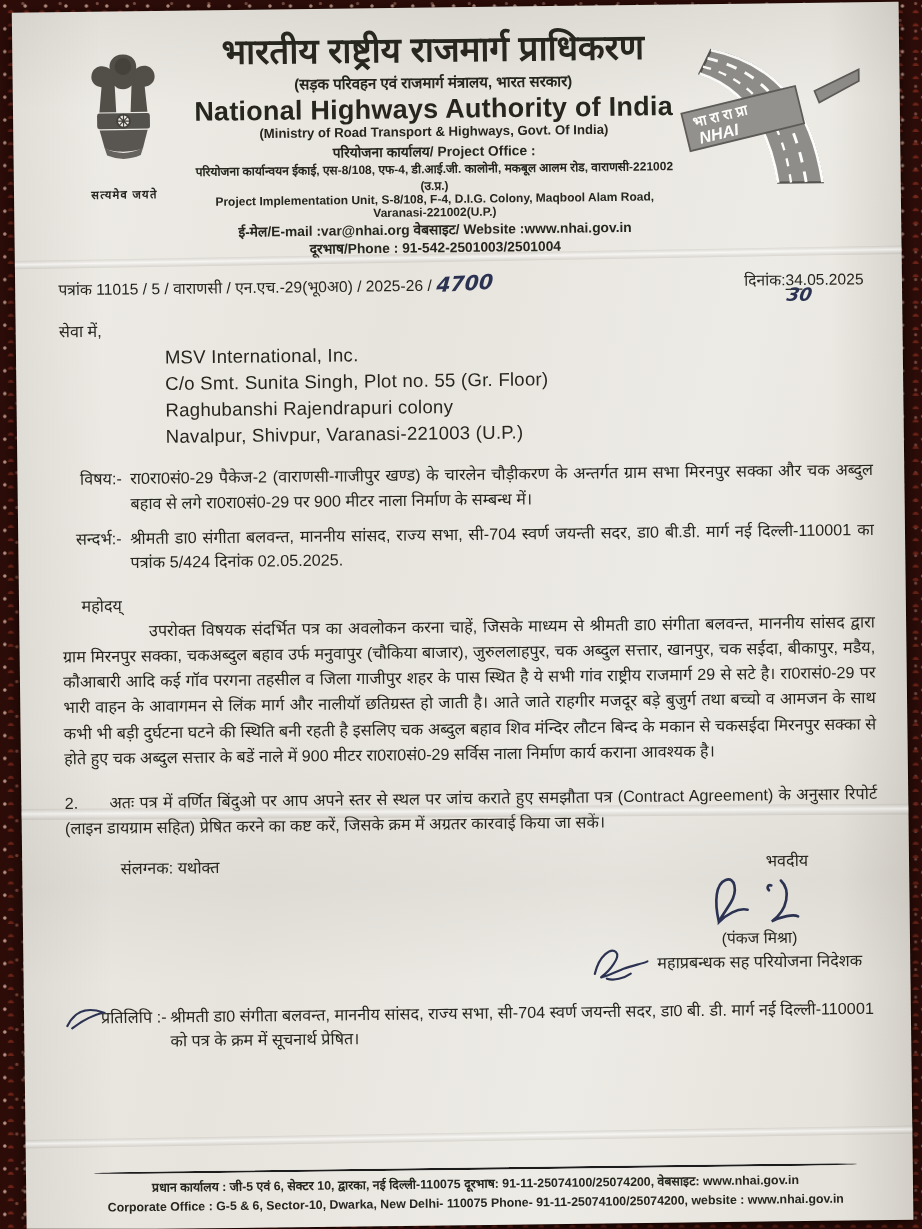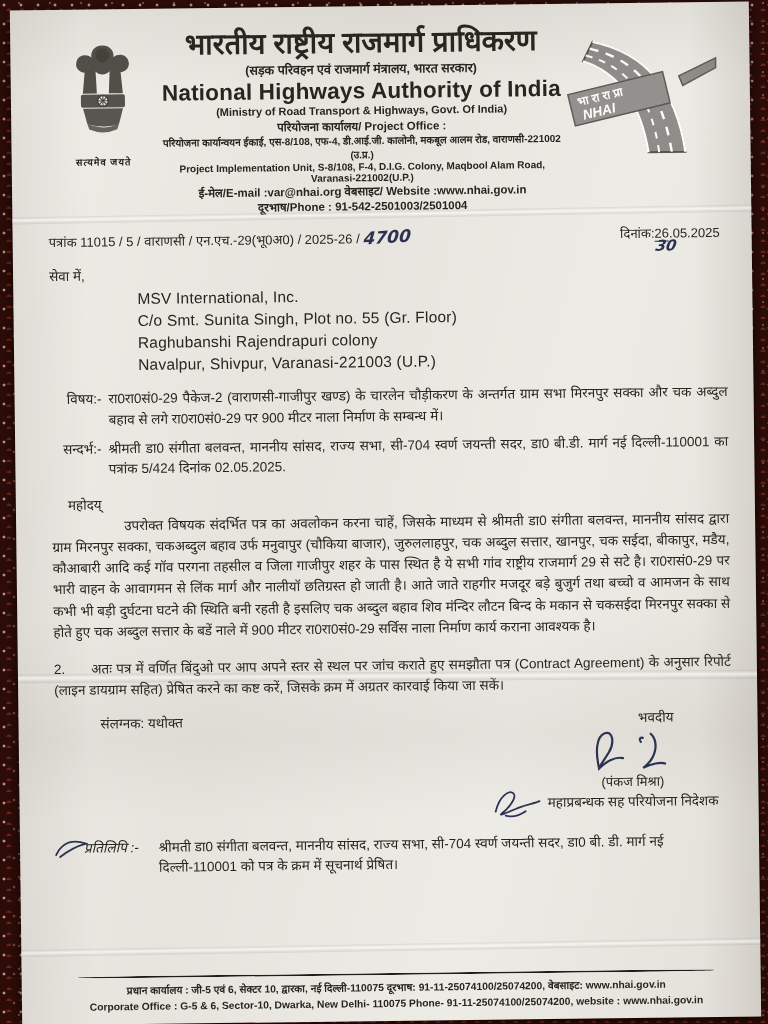--- a/index.html
+++ b/index.html
@@ -71,21 +71,21 @@
   .closerow{ display:flex; justify-content:space-between; margin-top:14px; font-size:13.5px;}
   .encl{ margin-left:46px;}
   .bhav{ margin-right:58px;}
   .sigblk{ align-self:flex-end; text-align:center; margin-right:14px; margin-top:2px; position:relative;}
   .signame{ font-size:13px; }
   .sigtitle{ font-size:13.5px; position:relative; margin-top:2px;}
   .scribble2{ position:absolute; left:-58px; top:-8px;}
   
   .copyrow{ display:flex; margin-top:22px; font-size:13.5px; line-height:1.5; padding-left:28px; position:relative;}
   .tickmark{ position:absolute; left:-2px; top:-2px;}
-  .copyrow .lbl{ flex:0 0 auto; margin-right:20px; white-space:nowrap;font-style:italic;}
+  .copyrow .lbl{ flex:0 0 auto; margin-right:3px; white-space:nowrap;}
   .copyrow .txt{ flex:1 1 auto;}
   
   .foot{ margin-top:auto; padding-bottom:2px;}
   .foot-rule{ border-top:2px solid #1c1c1c; width:94%; margin:0 auto 5px auto; border-radius:50%/3px;}
   .foot-l{ font-size:10.3px; font-weight:bold; text-align:center; line-height:1.5;}
   svg{ display:block;}
 </style>
 </head>
 <body>
 
@@ -143,21 +143,21 @@
         </svg>
       </span>
     </div>
   </div>
 
   <div class="refline">
     <div>
       <span>पत्रांक 11015 / 5 / वाराणसी / एन.एच.-29(भू0अ0) / 2025-26 /</span><span class="hand hw-no">4700</span>
     </div>
     <div class="dateblk">
-      <span>दिनांक:</span><span class="d-day">26</span><span>.05.2025</span>
+      <span>दिनांक:</span><span class="d-day">34</span><span>.05.2025</span>
       <span class="hand hw-day">30</span>
     </div>
   </div>
 
   <div class="seva">सेवा में,</div>
   <div class="addr">
     <div>MSV International, Inc.</div>
     <div>C/o Smt. Sunita Singh, Plot no. 55 (Gr. Floor)</div>
     <div>Raghubanshi Rajendrapuri colony</div>
     <div>Navalpur, Shivpur, Varanasi-221003 (U.P.)</div>

